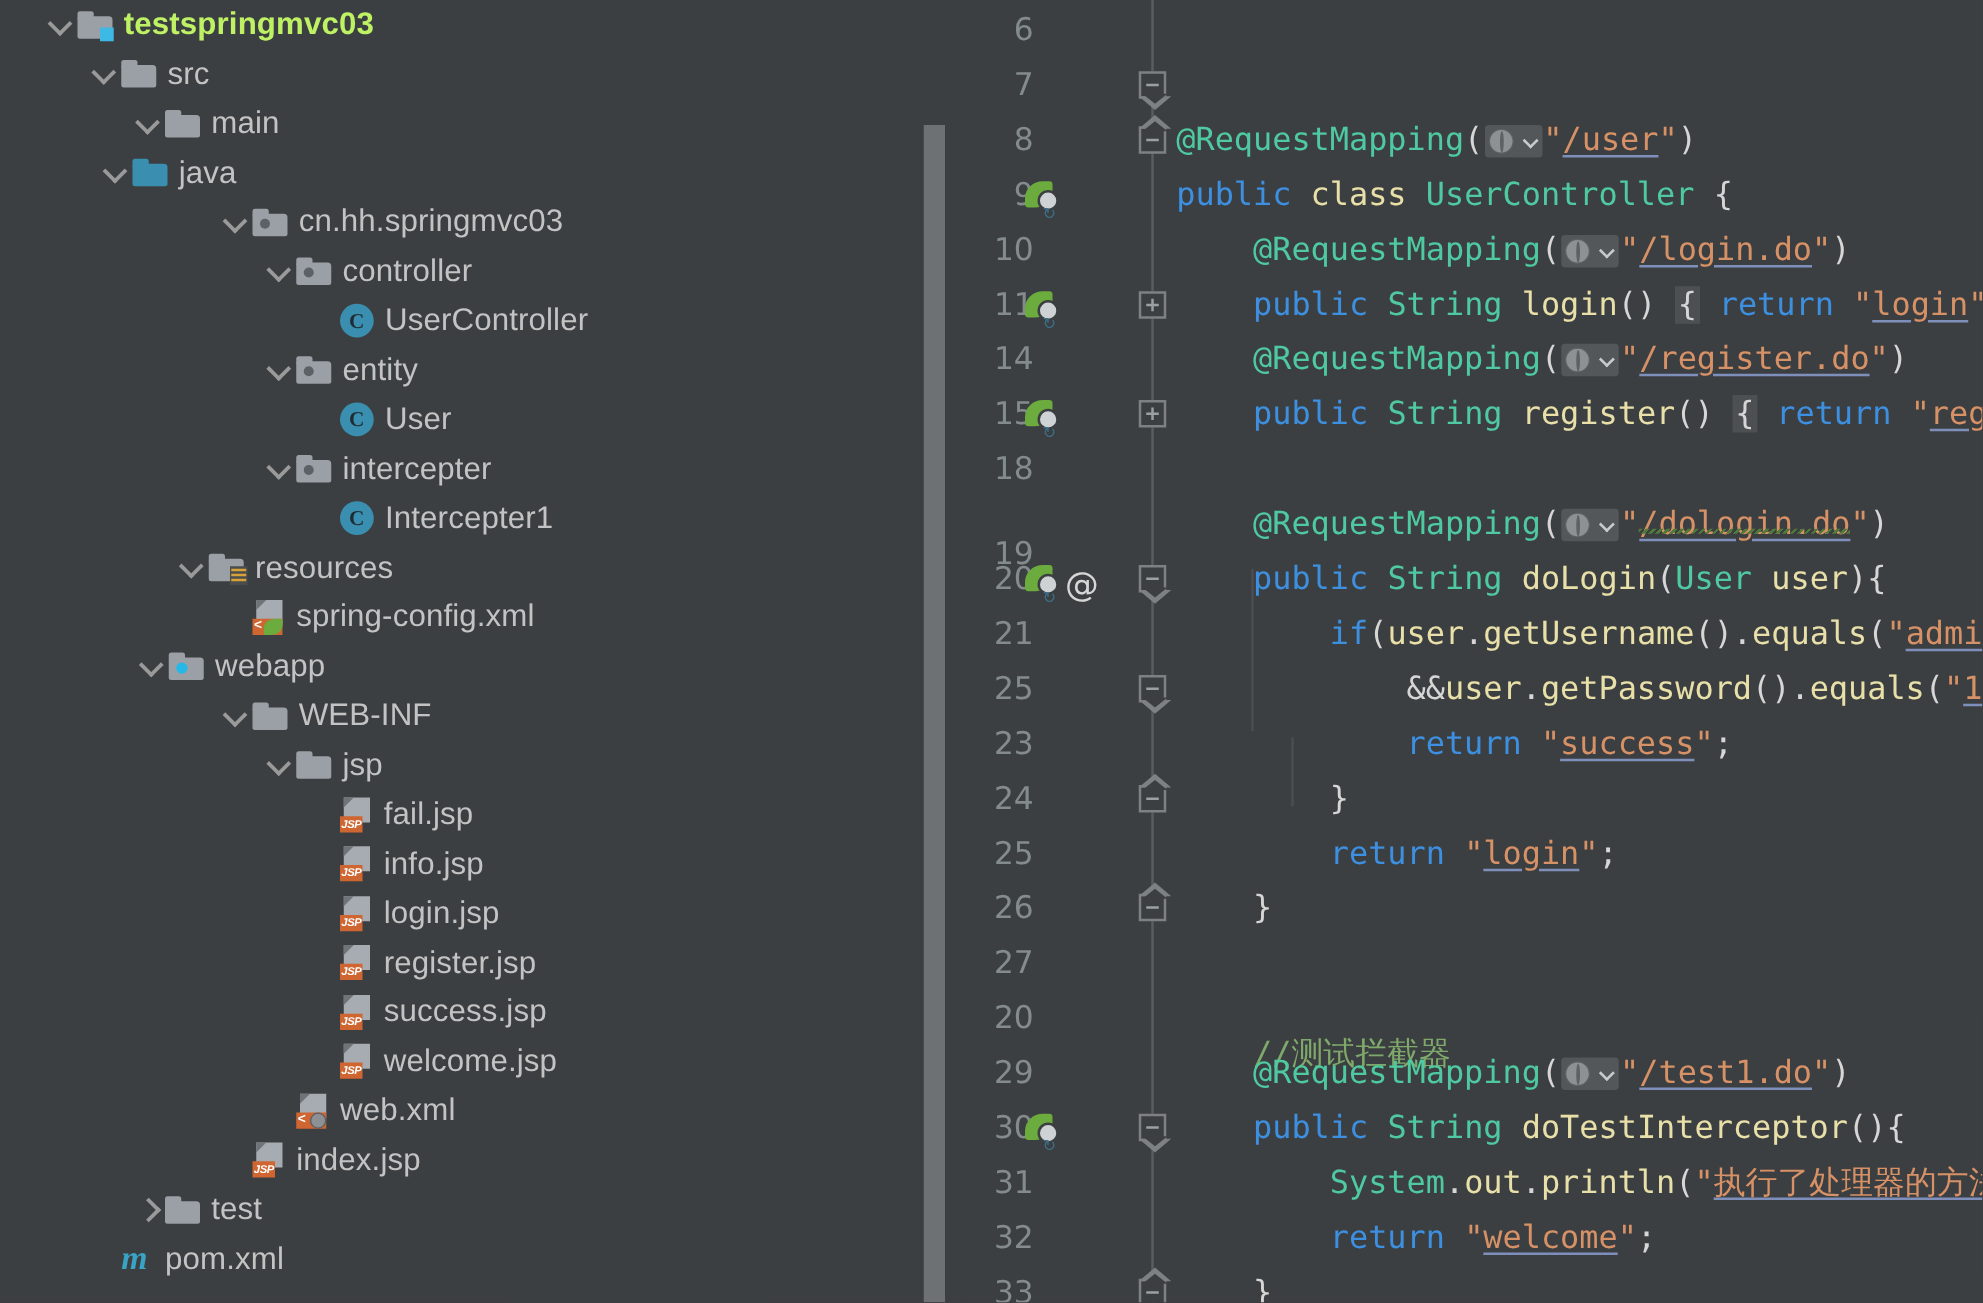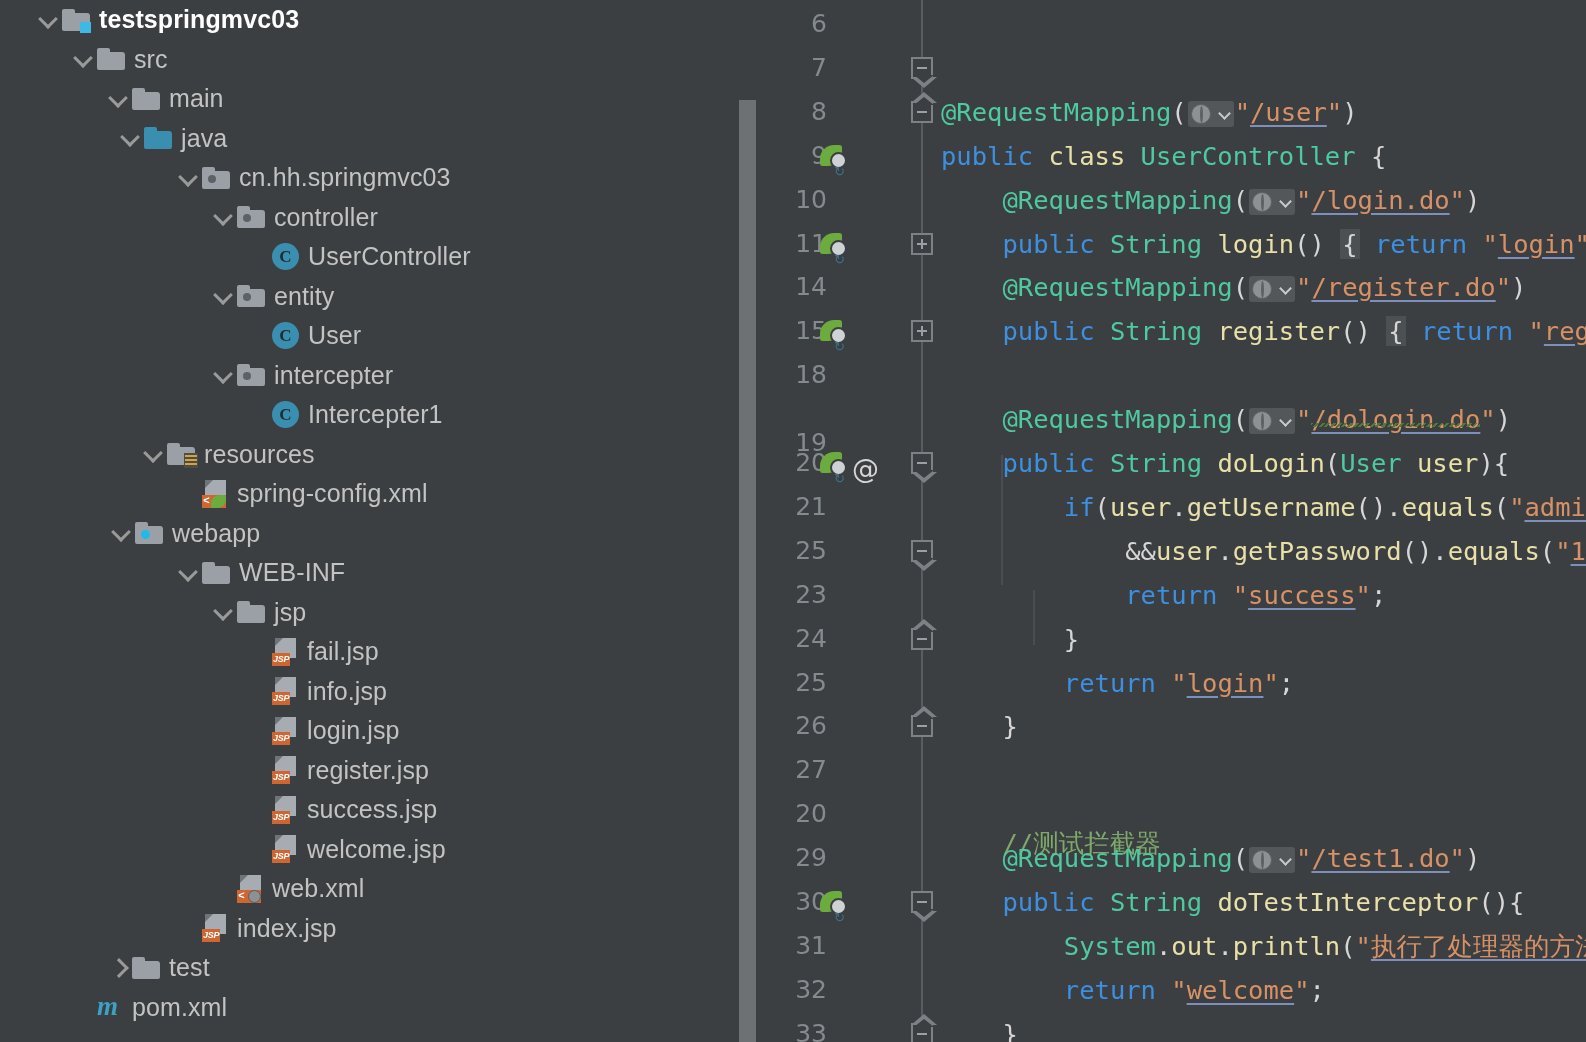--- a/index.html
+++ b/index.html
@@ -23,21 +23,21 @@
     position: relative;
     height: 39.5px;
     display: flex;
     align-items: center;
     white-space: nowrap;
     color: #bbbbbb;
     font-size: 25px;
     letter-spacing: 0.1px;
   }
   .tree-row .label { color: #c3c3c3; }
-  .tree-row.bold .label { color: #ffffff; font-weight: bold; }
+  .tree-row.bold .label { color: #bef264; font-weight: bold; }
 
   .arrow {
     width: 26px; height: 26px;
     flex: 0 0 26px;
     position: relative;
   }
   .arrow.down::before, .arrow.right::before {
     content: "";
     position: absolute;
     border-left: 3px solid #9a9a9a;
@@ -217,21 +217,21 @@
           <span class="label">src</span>
         </div>
         <div class="tree-row" style="padding-left: 106px; top: 79px; position: absolute; left: 0px; right: 0px;">
           <span class="arrow down"></span>
           <span class="ic ic-folder">
             <i class="t"></i>
             <i class="b"></i>
           </span>
           <span class="label">main</span>
         </div>
-        <div class="tree-row" style="padding-left: 118px; top: 118.5px; position: absolute; left: 0px; right: 0px;">
+        <div class="tree-row" style="padding-left: 80px; top: 118.5px; position: absolute; left: 0px; right: 0px;">
           <span class="arrow down"></span>
           <span class="ic ic-folder blue">
             <i class="t"></i>
             <i class="b"></i>
           </span>
           <span class="label">java</span>
         </div>
         <div class="tree-row" style="padding-left: 176px; top: 158px; position: absolute; left: 0px; right: 0px;">
           <span class="arrow down"></span>
           <span class="ic ic-folder">

